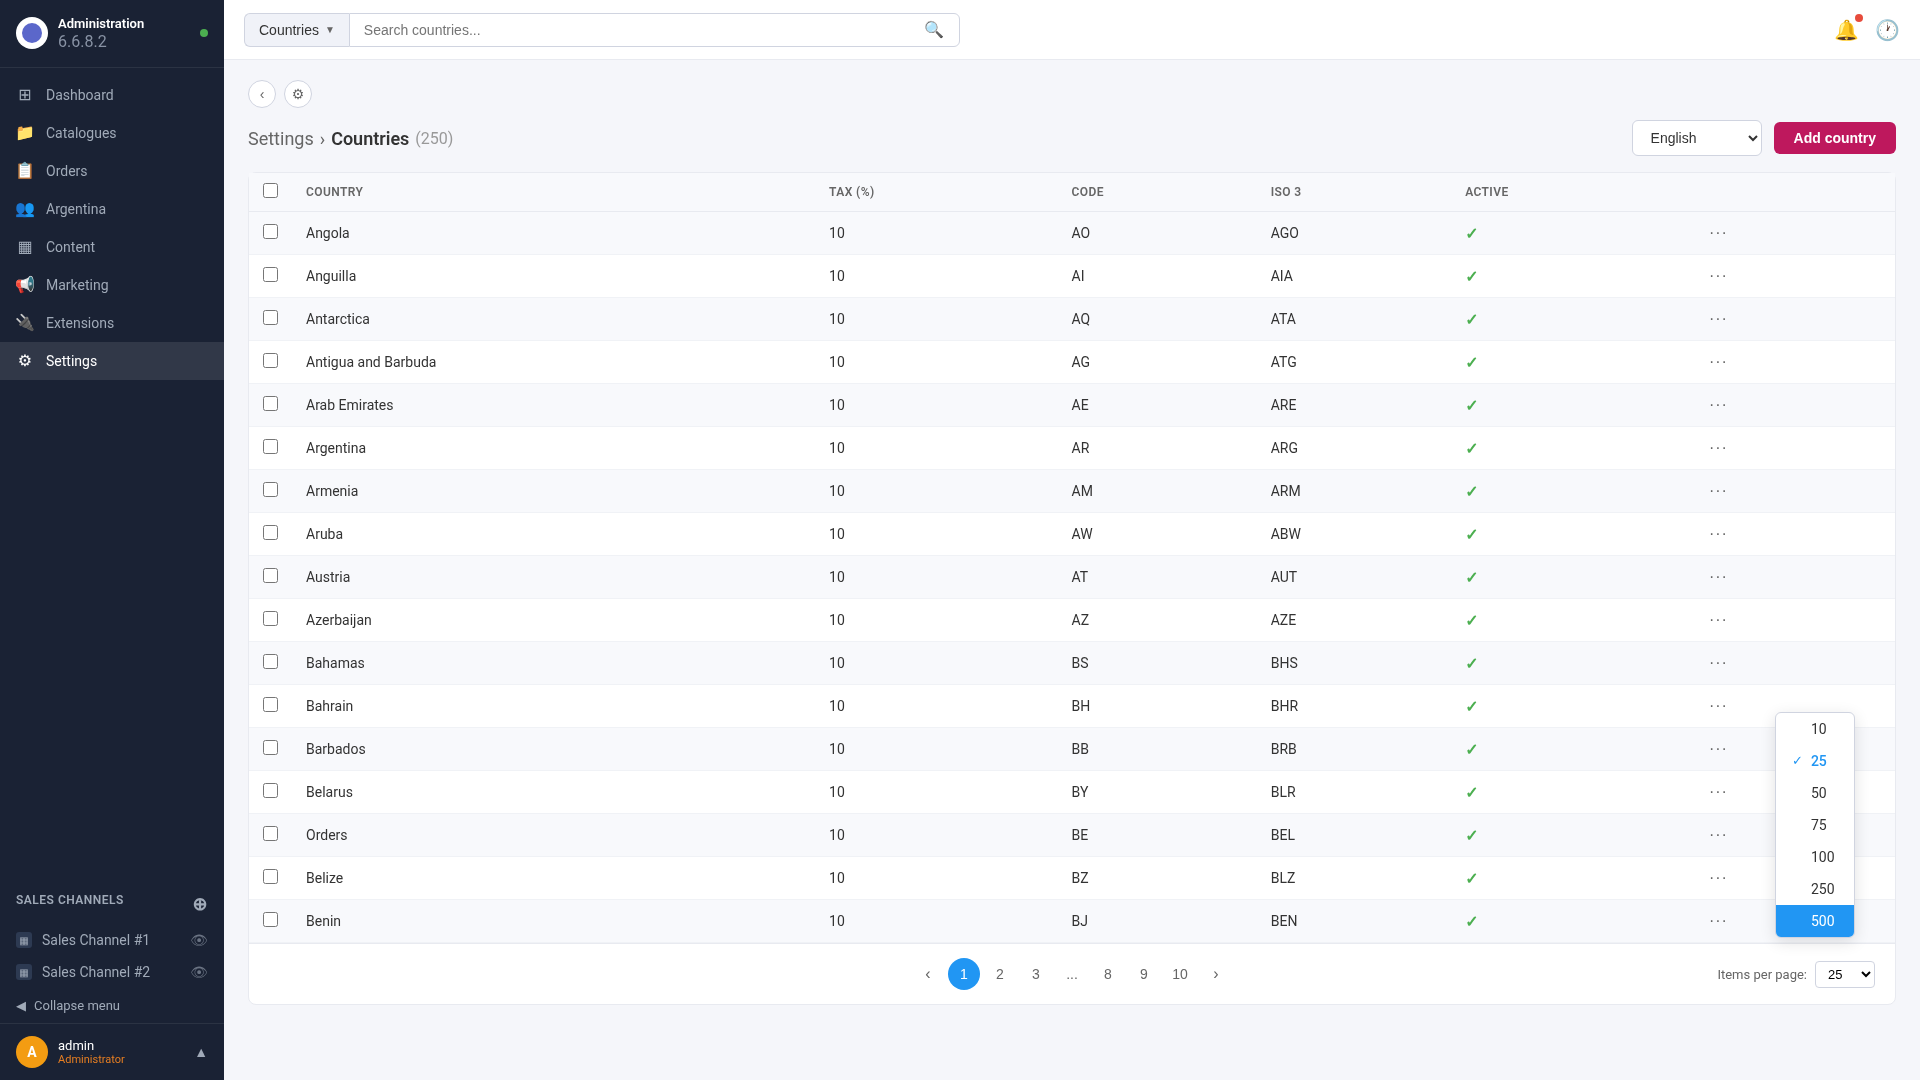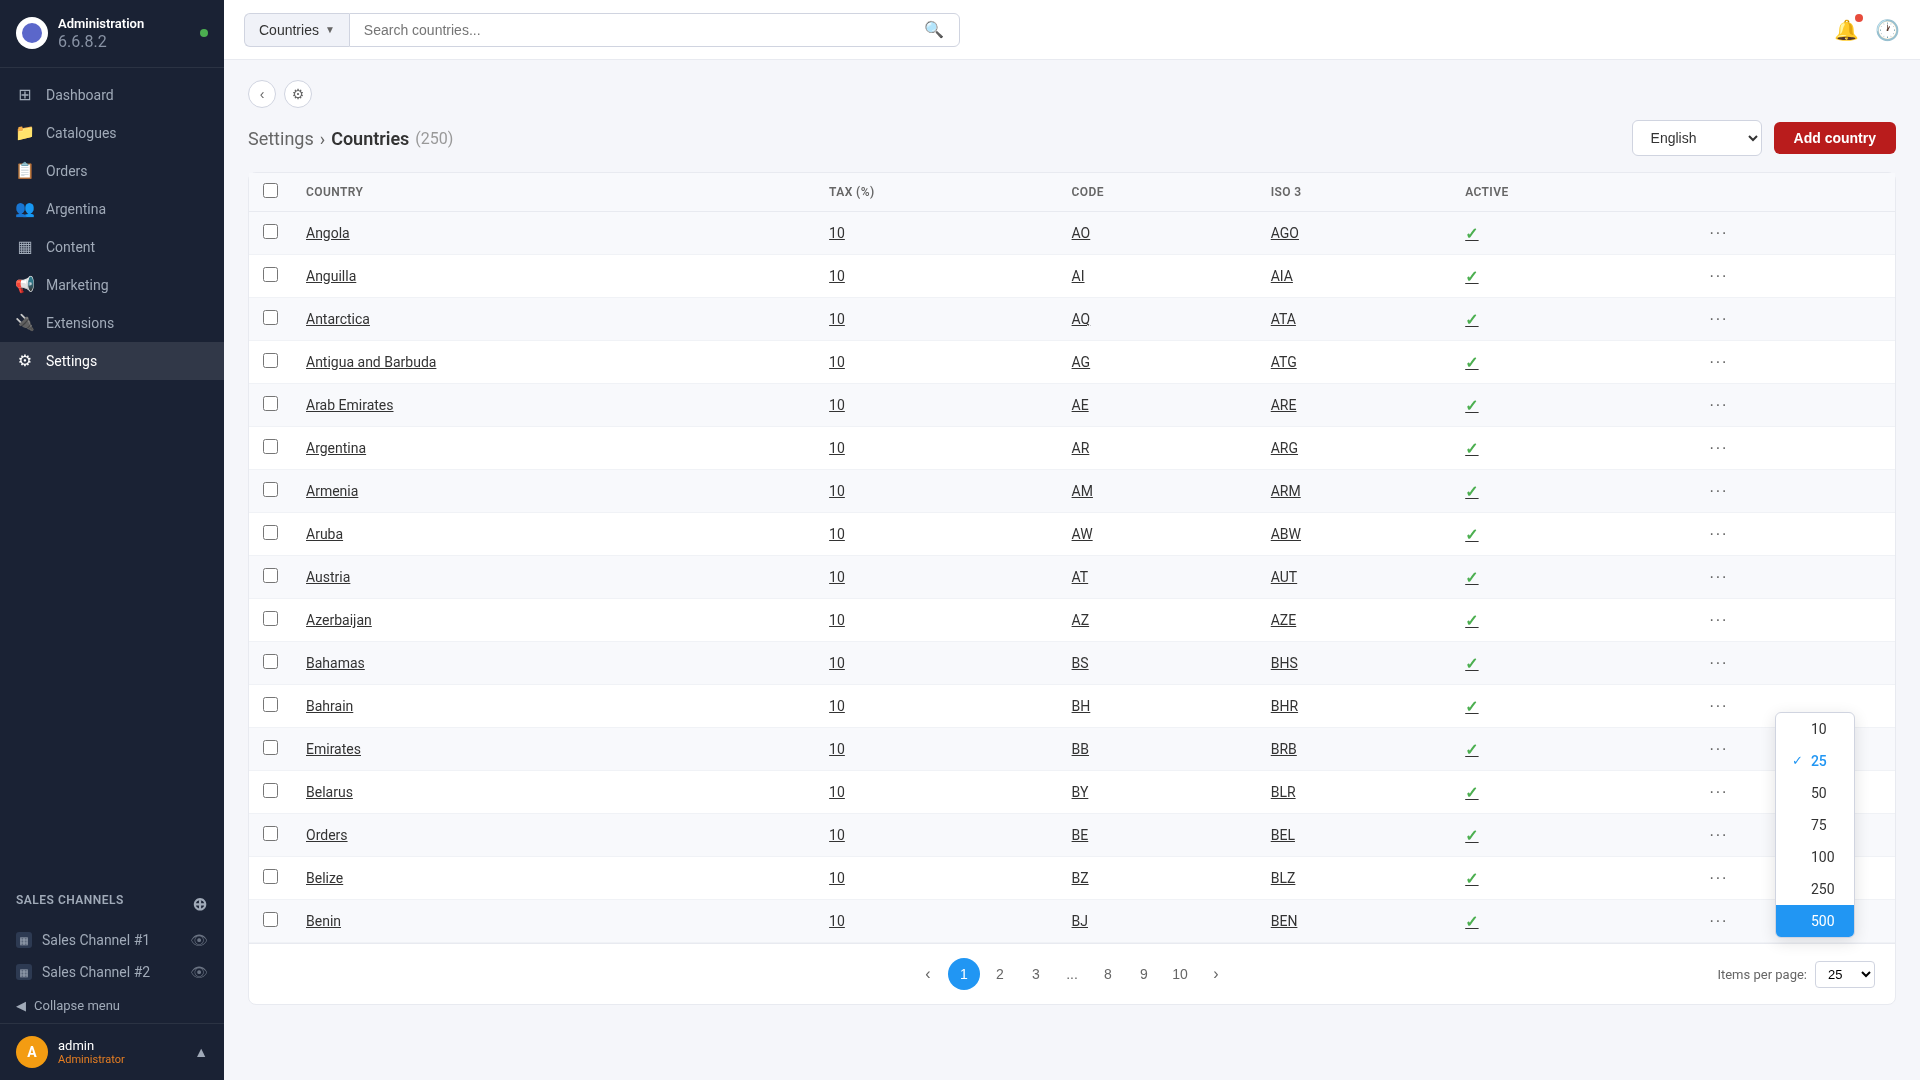--- a/index.html
+++ b/index.html
@@ -49,31 +49,31 @@
     
     .page-content { flex: 1; overflow-y: auto; padding: 20px 24px; }
 
     
     .page-header { display: flex; align-items: center; justify-content: space-between; margin-bottom: 16px; }
     .breadcrumb { display: flex; align-items: center; gap: 6px; font-size: 18px; color: #666; }
     .breadcrumb-current { color: #333; font-weight: 600; }
     .breadcrumb-count { color: #999; font-weight: 400; font-size: 16px; }
     .page-header-actions { display: flex; align-items: center; gap: 12px; }
     .language-select { padding: 8px 14px; border: 1px solid #d0d4e0; border-radius: 6px; font-size: 14px; background: #fff; cursor: pointer; color: #333; min-width: 130px; }
-    .add-country-btn { padding: 8px 20px; background: #b91c1c; color: #fff; border: none; border-radius: 6px; font-size: 14px; font-weight: 600; cursor: pointer; }
+    .add-country-btn { padding: 8px 20px; background: #be185d; color: #fff; border: none; border-radius: 6px; font-size: 14px; font-weight: 600; cursor: pointer; }
 
     .header-controls { display: flex; align-items: center; gap: 8px; margin-bottom: 12px; }
     .back-btn { width: 28px; height: 28px; border-radius: 50%; border: 1px solid #d0d4e0; background: #fff; cursor: pointer; display: flex; align-items: center; justify-content: center; font-size: 14px; color: #666; }
     .settings-btn { width: 28px; height: 28px; border-radius: 50%; border: 1px solid #d0d4e0; background: #fff; cursor: pointer; display: flex; align-items: center; justify-content: center; font-size: 14px; color: #666; }
 
     
     .table-container { background: #fff; border-radius: 8px; border: 1px solid #e8eaf0; overflow: visible; }
     table { width: 100%; border-collapse: collapse; }
     thead th { background: #f8f9fc; padding: 10px 14px; text-align: left; font-size: 12px; font-weight: 600; color: #666; text-transform: uppercase; letter-spacing: 0.4px; border-bottom: 1px solid #e8eaf0; }
-    tbody tr { border-bottom: 1px solid #f0f2f6; text-decoration: underline; }
+    tbody tr { border-bottom: 1px solid #f0f2f6; }
     tbody tr:nth-child(odd) { background: #f8f9fc; }
     tbody tr:nth-child(even) { background: #fff; }
     tbody td { padding: 10px 14px; font-size: 14px; color: #333; }
     .checkbox-cell { width: 40px; }
     input[type="checkbox"] { width: 15px; height: 15px; cursor: pointer; accent-color: #2196f3; }
     .checkmark { color: #4caf50; font-size: 16px; font-weight: 700; }
     .more-btn { background: none; border: none; cursor: pointer; color: #666; font-size: 16px; letter-spacing: 1px; padding: 2px 8px; }
 
     
     .pagination-bar { display: flex; align-items: center; justify-content: center; padding: 14px 20px; border-top: 1px solid #e8eaf0; position: relative; }
@@ -357,21 +357,21 @@
     <td>10</td>
     <td>BH</td>
     <td>BHR</td>
     <td><span class="checkmark">✓</span></td>
     <td><button class="more-btn">···</button></td>
   </tr>
               <tr>
     <td class="checkbox-cell">
       <input type="checkbox" style="">
     </td>
-    <td>Emirates</td>
+    <td>Barbados</td>
     <td>10</td>
     <td>BB</td>
     <td>BRB</td>
     <td><span class="checkmark">✓</span></td>
     <td><button class="more-btn">···</button></td>
   </tr>
               <tr>
     <td class="checkbox-cell">
       <input type="checkbox" style="">
     </td>

